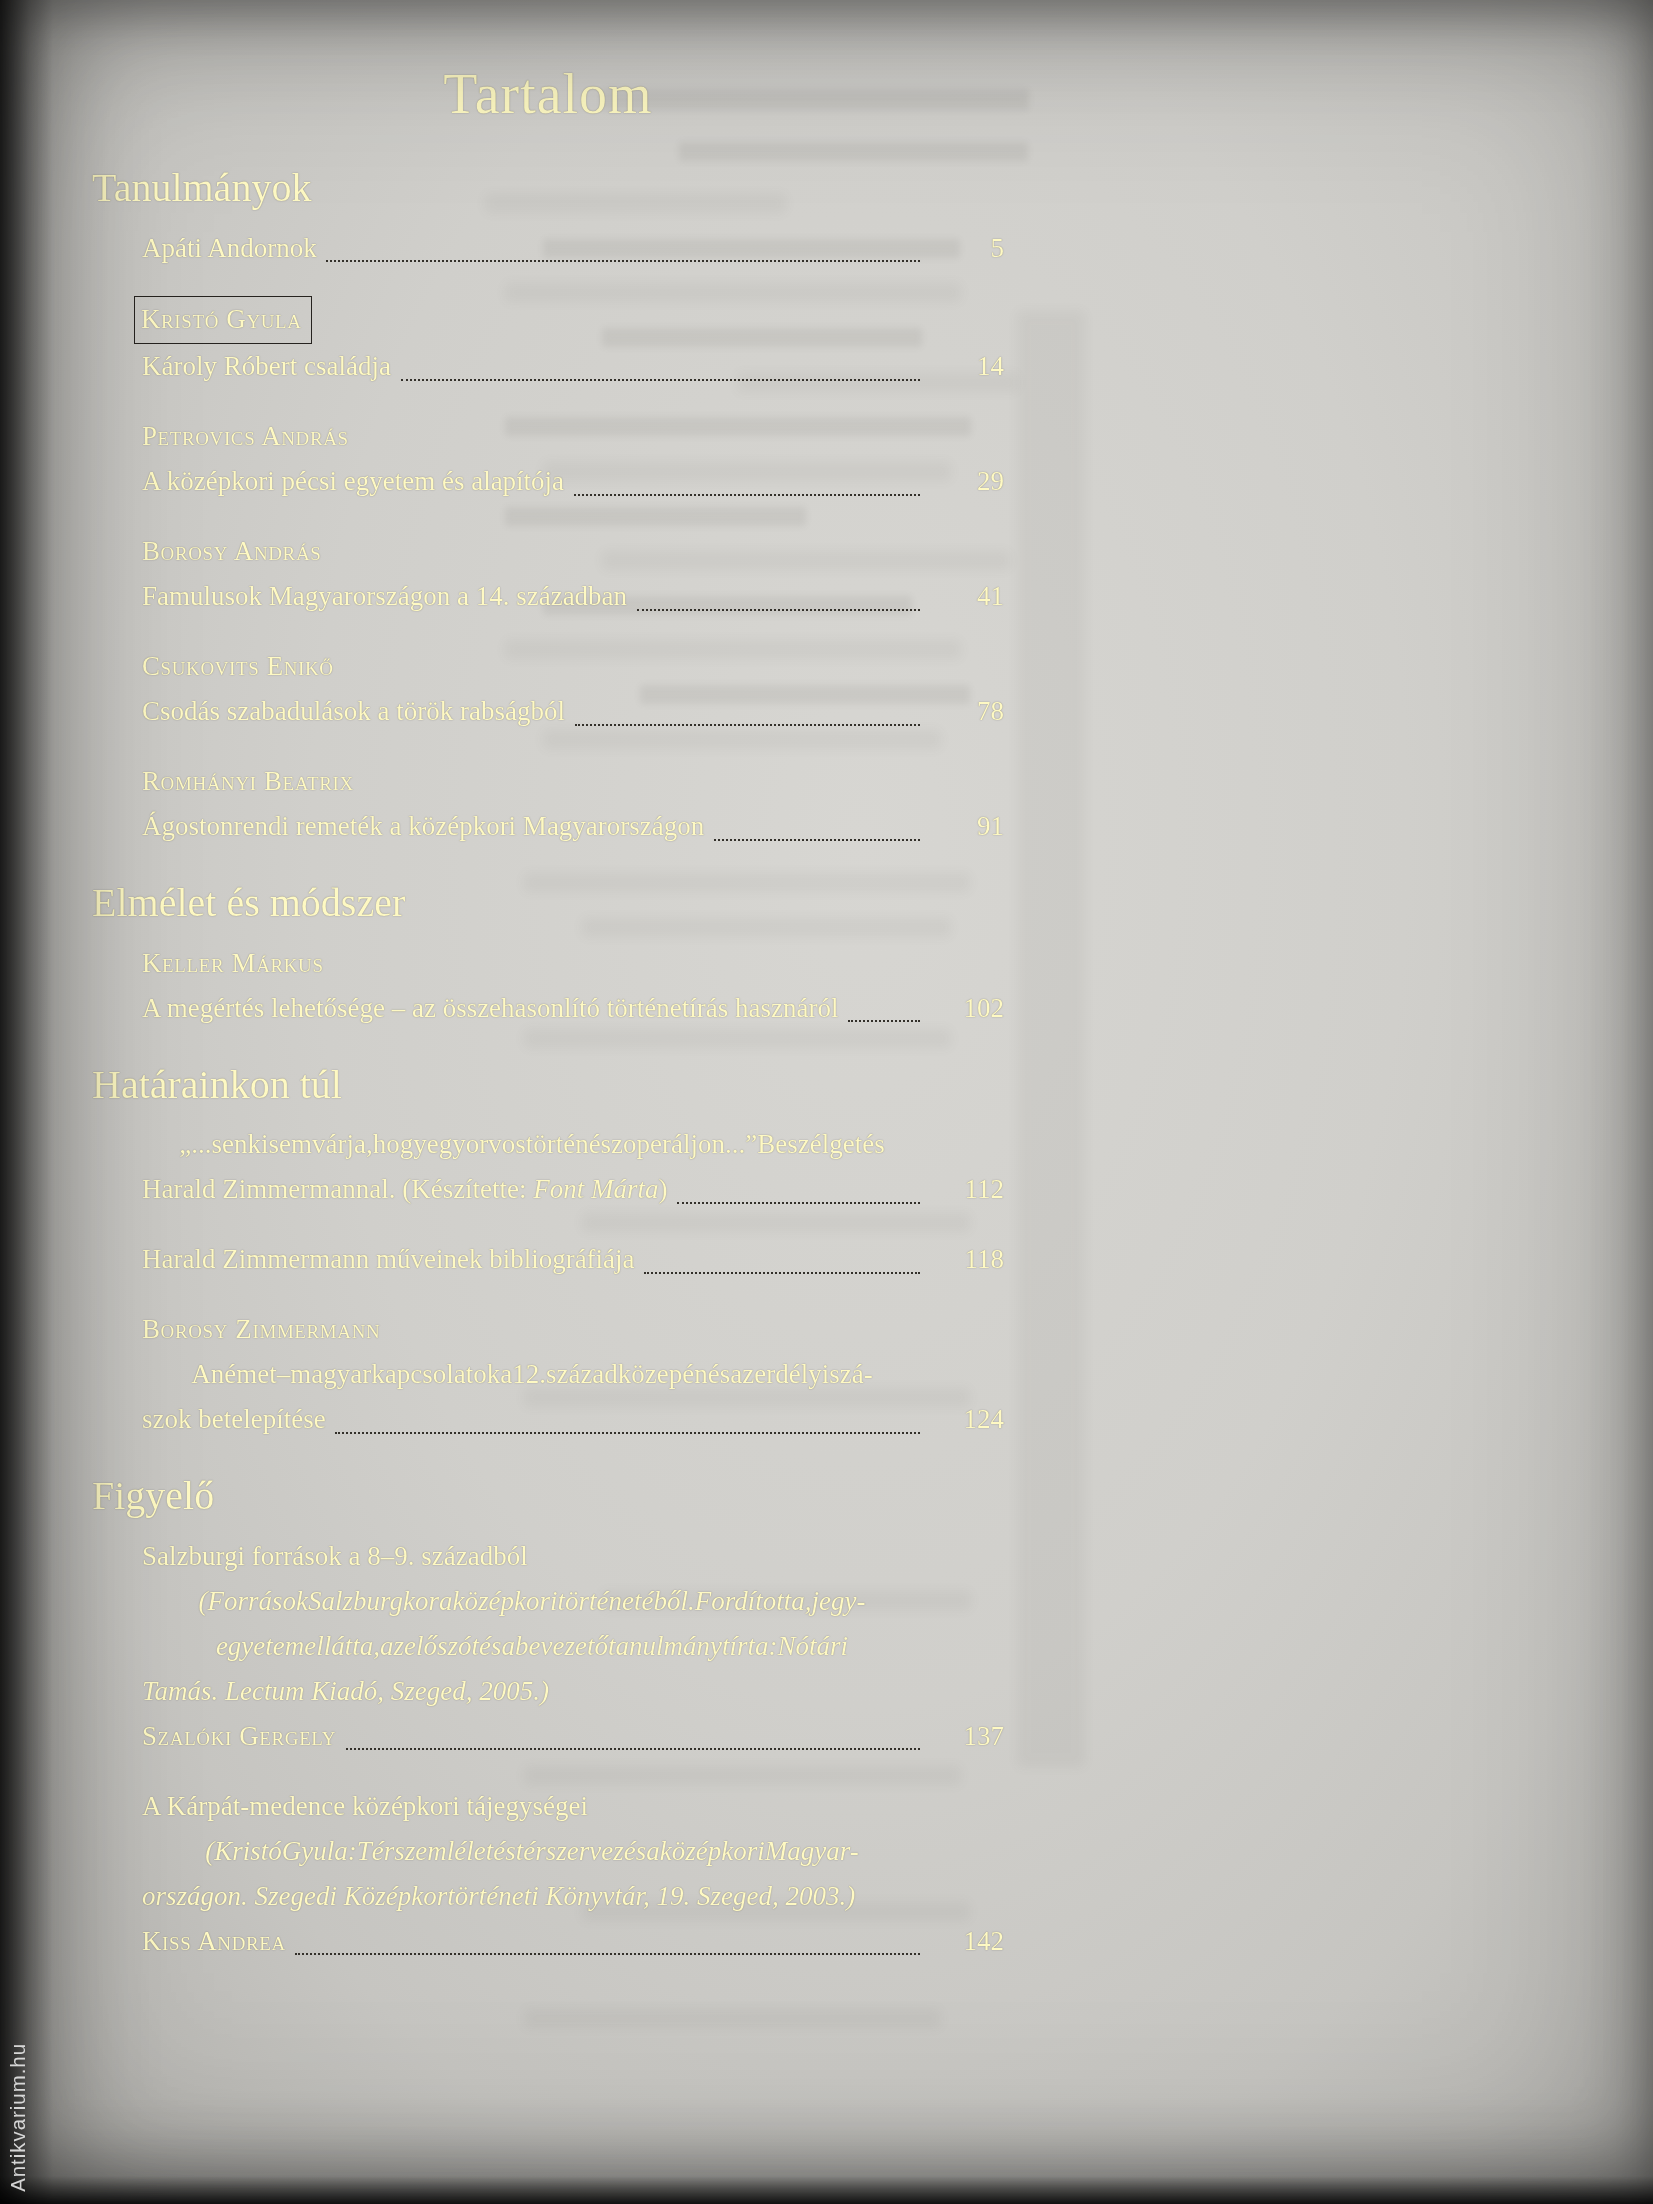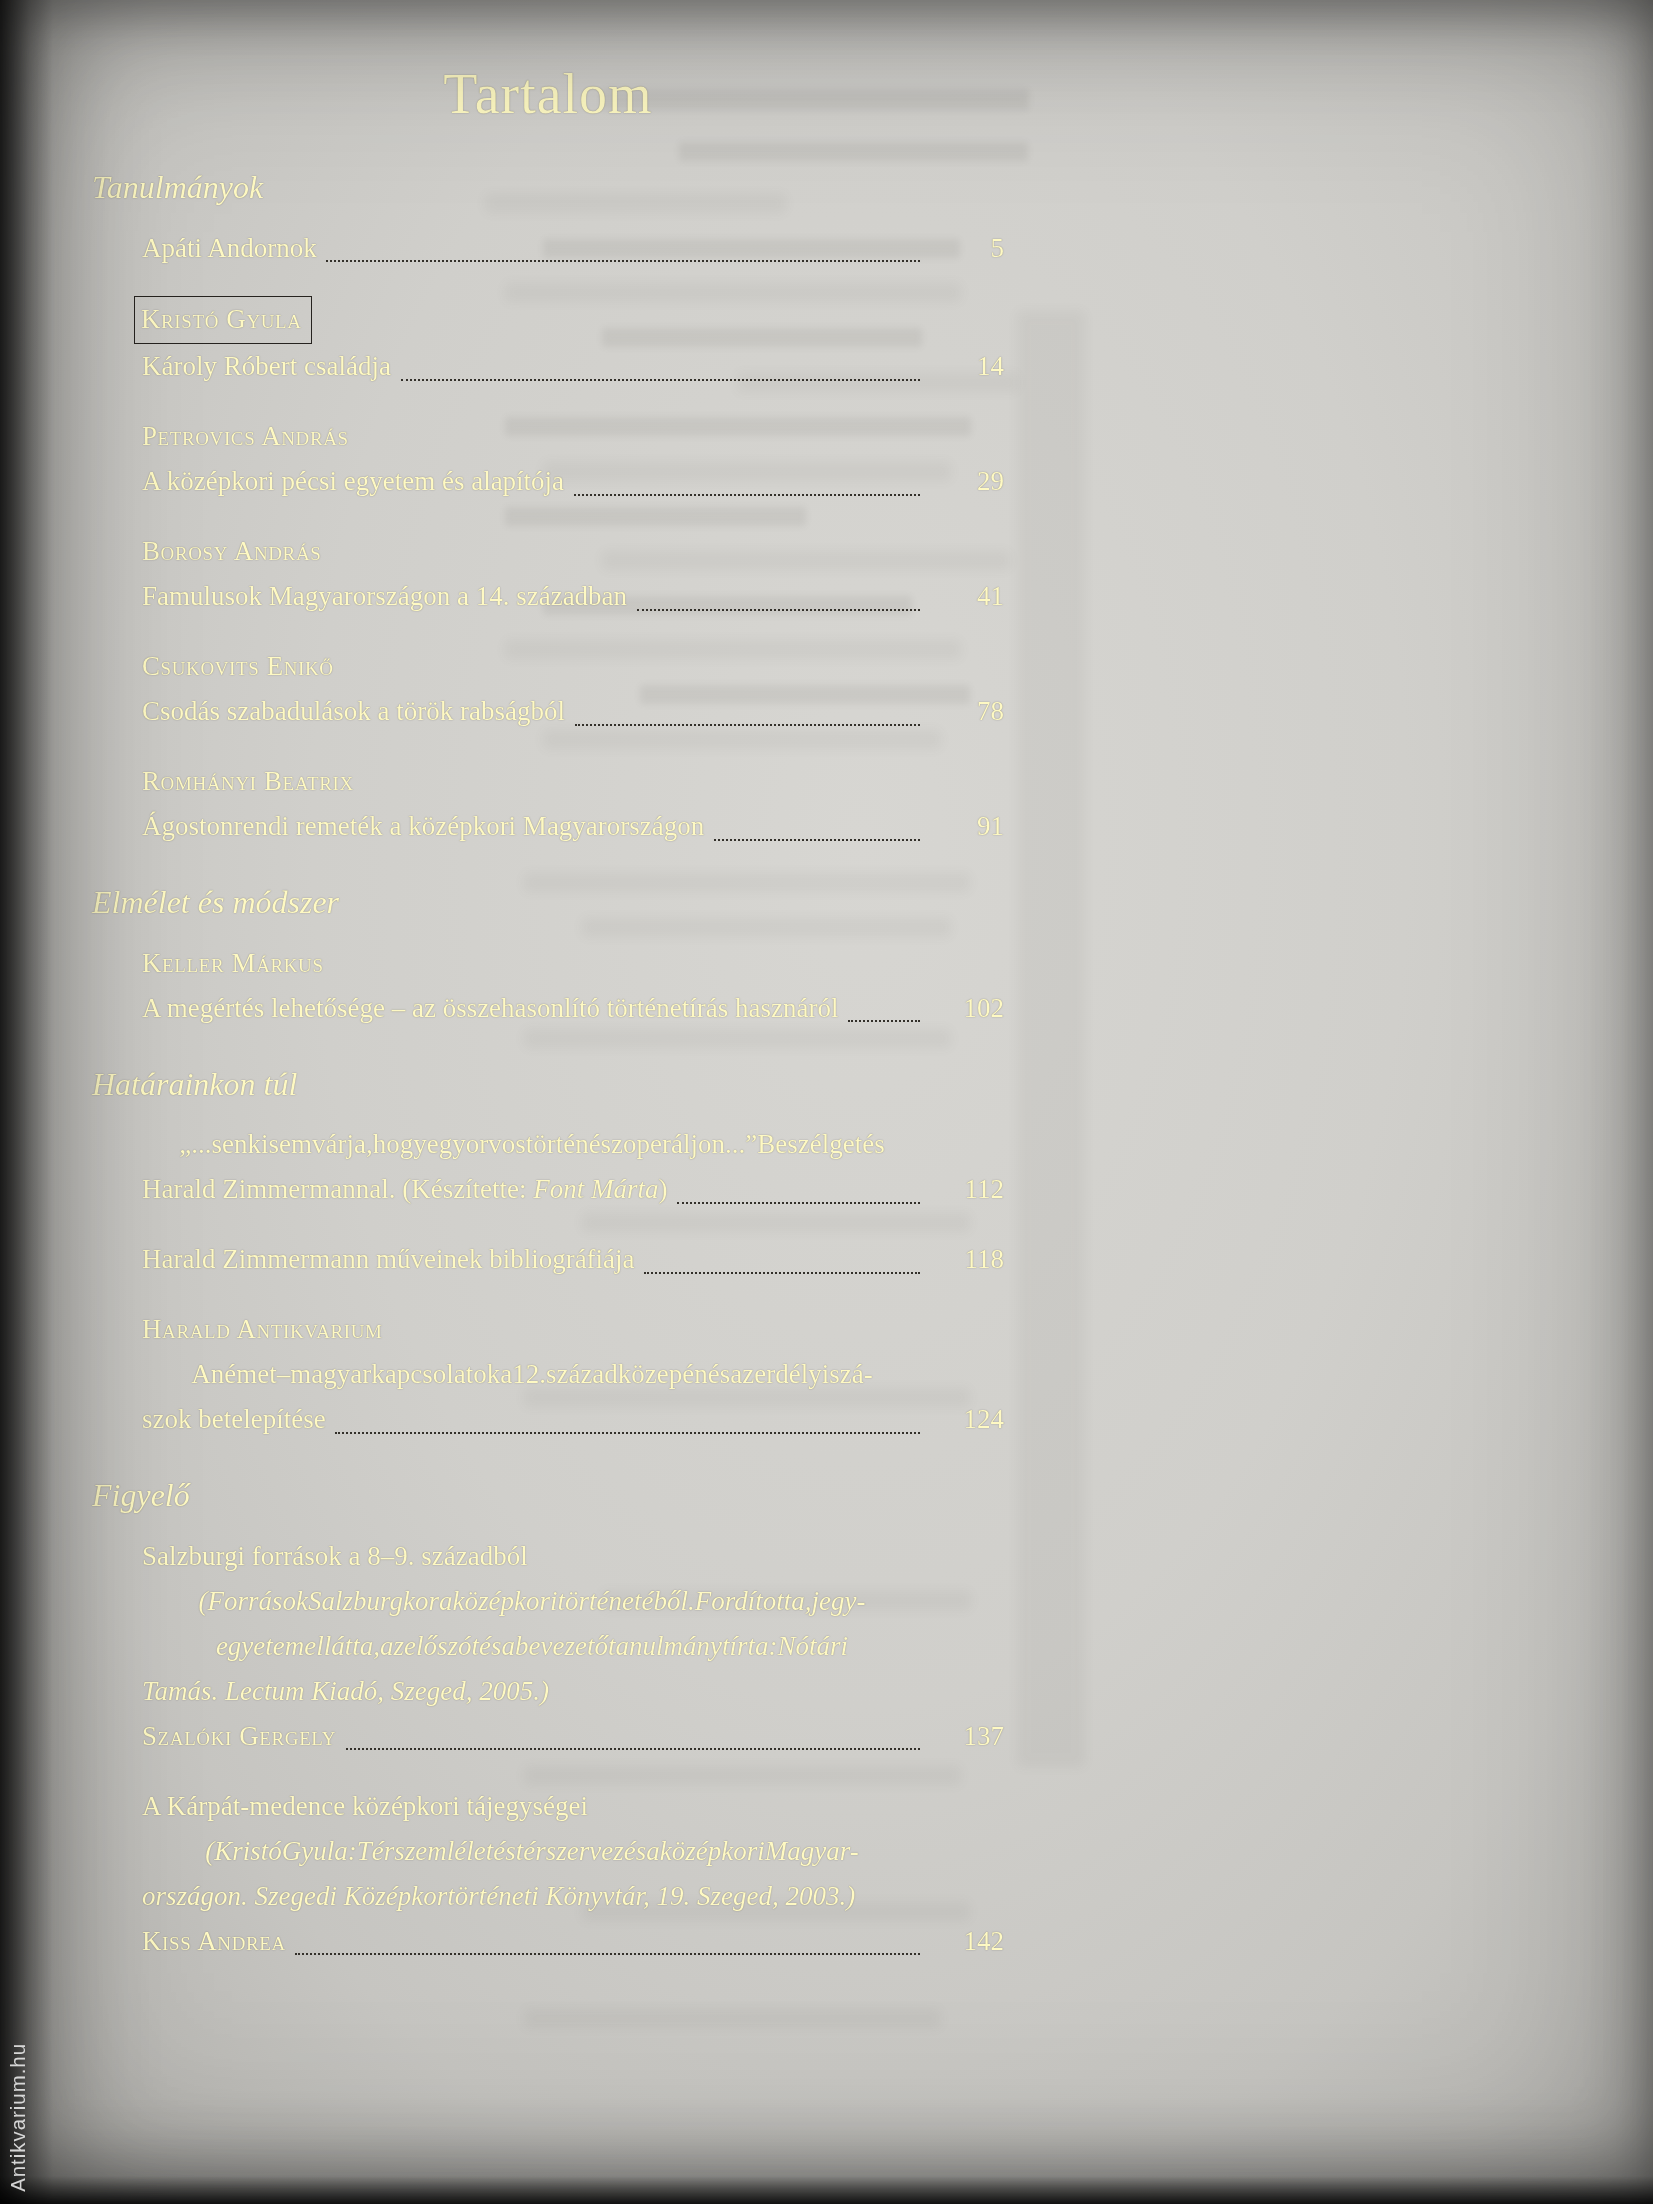--- a/index.html
+++ b/index.html
@@ -34,22 +34,21 @@
     color:#fef9c3;
     text-shadow:0 0 1.2px rgba(45,40,34,0.55);
   }
   .title {
     font-size:56px;
     text-align:center;
     margin:62px 0 39px 0;
     letter-spacing:1px;
   }
   .sec-h {
-    font-style:italic;
-    font-size:32px;
+    font-size:40px;
     line-height:45px;
     margin:31px 0 15.5px 0;
   }
   .entry { margin:0 0 25px 50px; }
   .line { font-size:27px; line-height:45px; }
   .author { font-variant:small-caps; letter-spacing:0.6px; }
   .boxed {
     display:inline-block;
     border:1.9px solid #26231f;
     padding:0 9.7px 1.9px 5.8px;
@@ -207,21 +206,21 @@
           </div>
         </div>
         <div class="entry">
           <div class="line lead">
             <span class="lt"><span>Harald Zimmermann műveinek bibliográfiája</span></span>
             <span class="dots"></span>
             <span class="page">118</span>
           </div>
         </div>
         <div class="entry">
-          <div class="line author">Harald Antikvarium</div>
+          <div class="line author">Borosy Zimmermann</div>
           <div class="line jflex">
             <span>A</span>
             <span>német–magyar</span>
             <span>kapcsolatok</span>
             <span>a</span>
             <span>12.</span>
             <span>század</span>
             <span>közepén</span>
             <span>és</span>
             <span>az</span>

